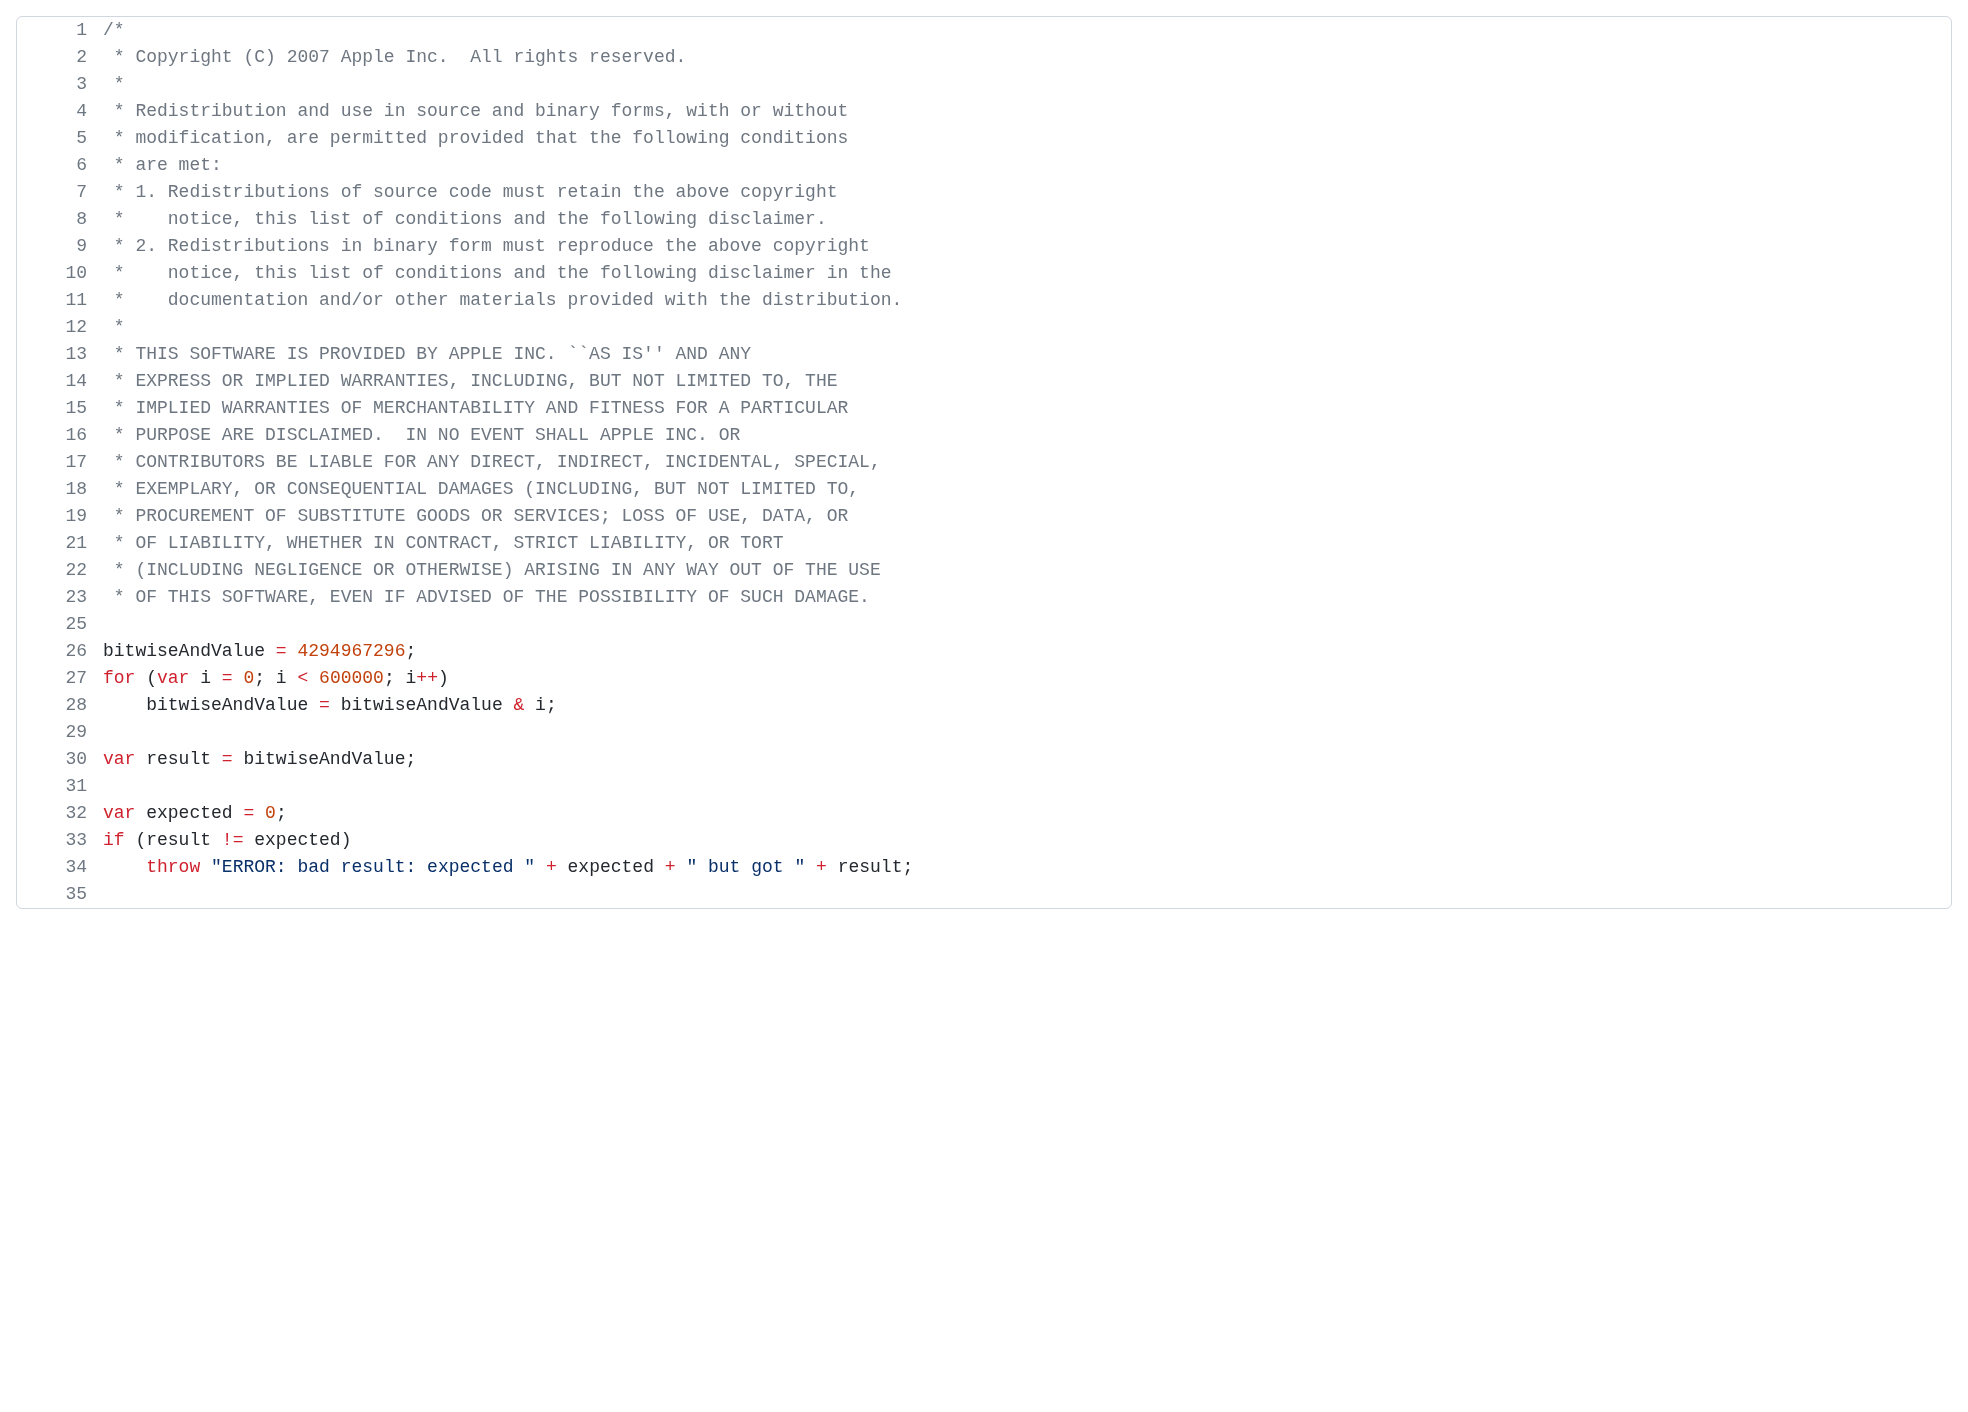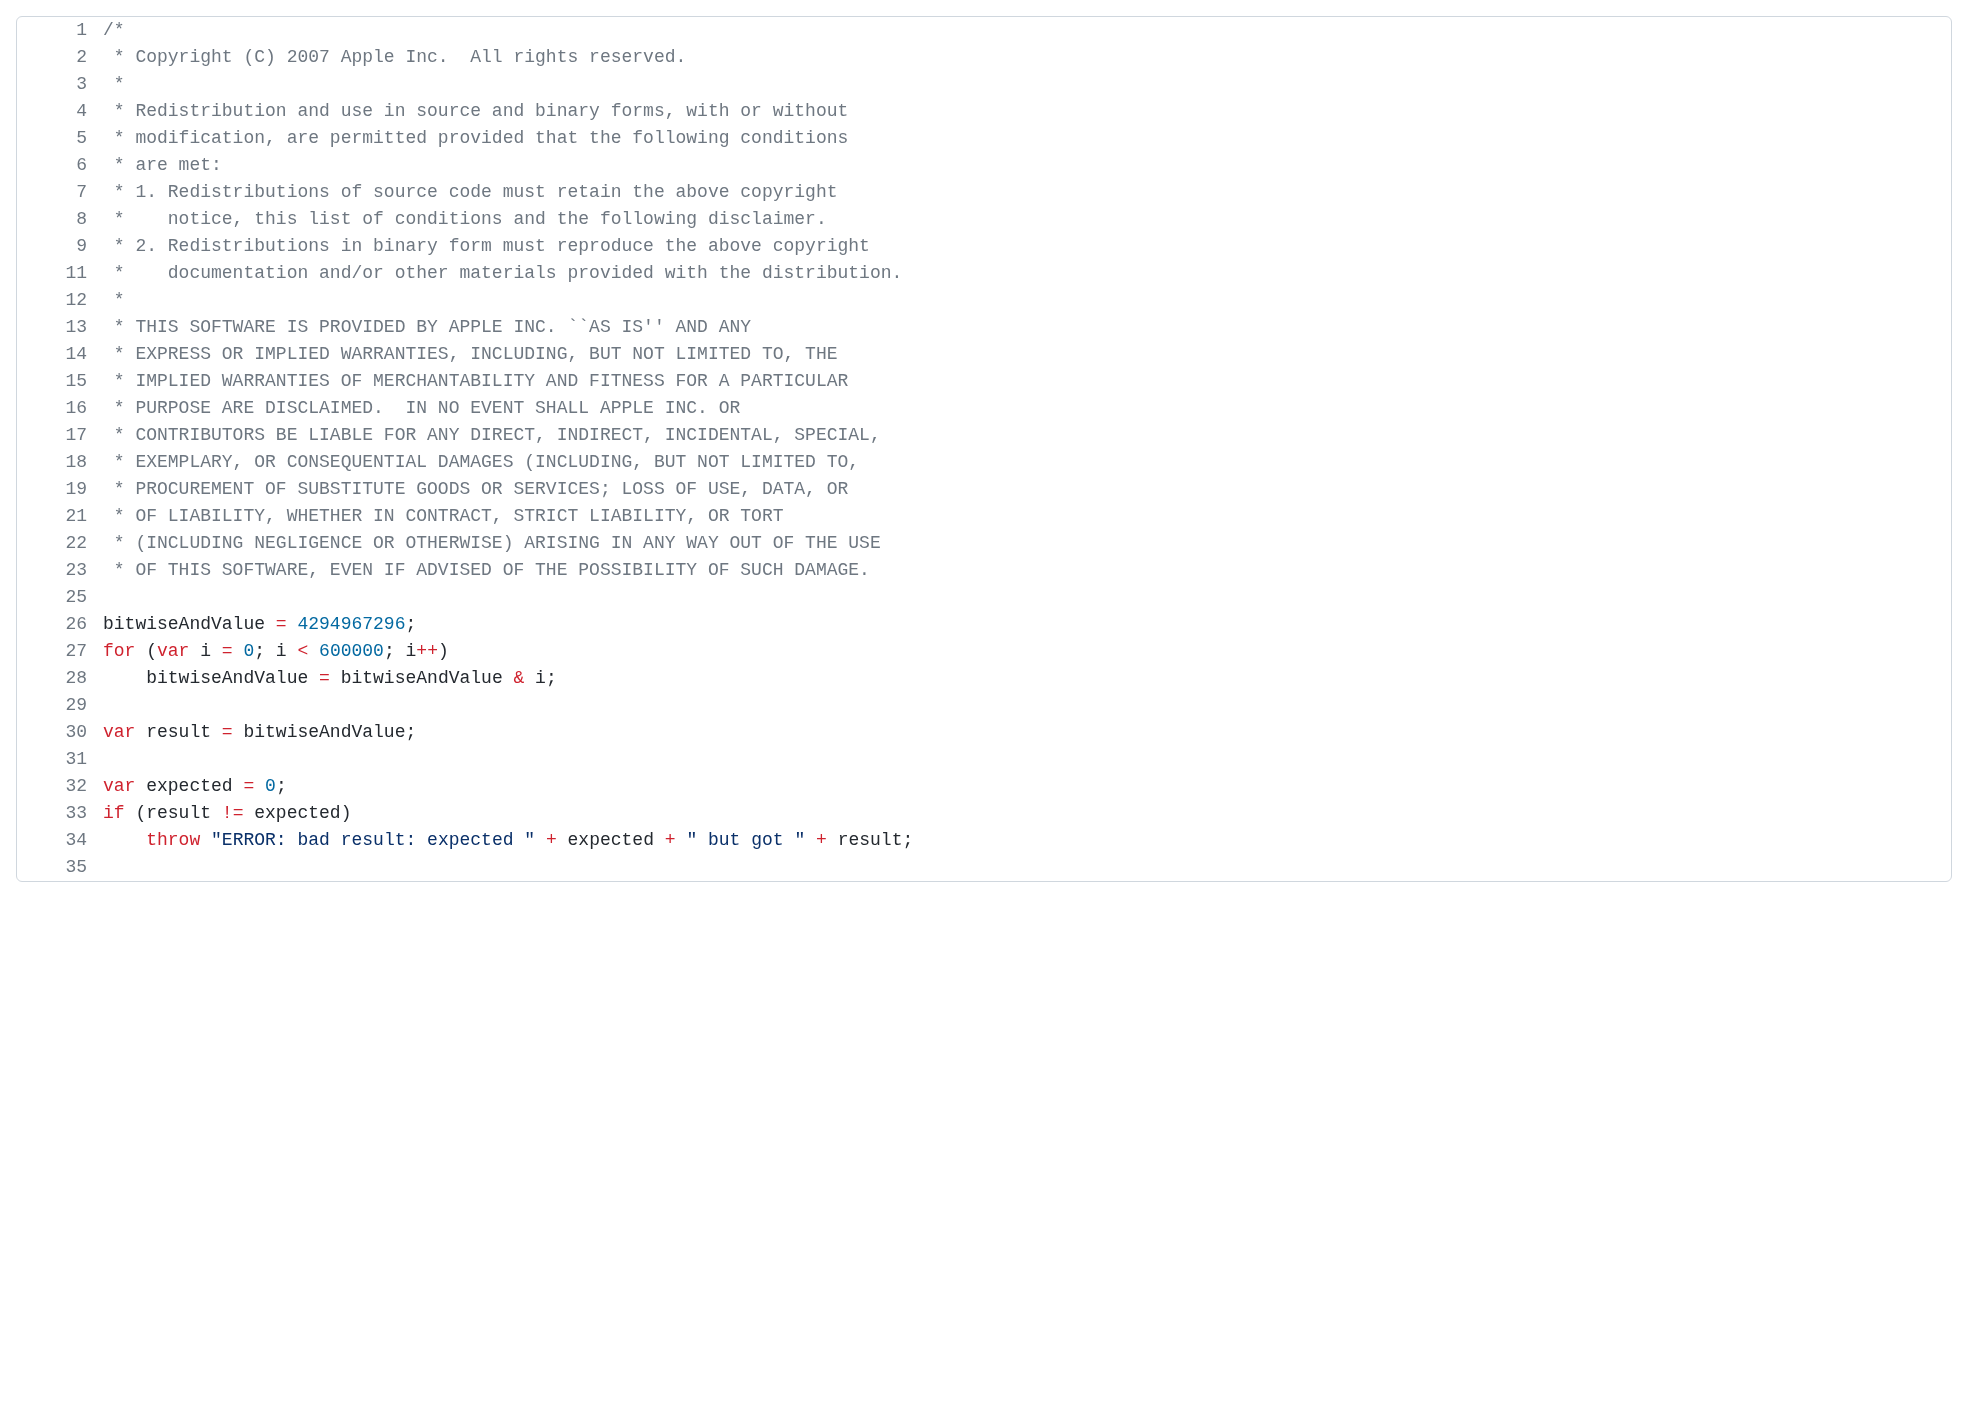--- a/index.html
+++ b/index.html
@@ -34,21 +34,21 @@
   }
   td.codecell {
     padding: 0 16px 0 0;
     white-space: pre;
     vertical-align: top;
     color: #24292f;
     overflow: hidden;
   }
   .c  { color: #6e7781; }  
   .k  { color: #cf222e; }  
-  .n  { color: #0369a1; }  
+  .n  { color: #c2410c; }  
   .s  { color: #0a3069; }  
   .p  { color: #24292f; font-family: Liberation Mono, monospace; }  
 </style>
 </head>
 <body>
 
 <div class="code-container">
   <table class="code">
     <tbody id="code-body">
         <tr>
@@ -79,20 +79,24 @@
           <td class="gutter">7</td>
           <td class="codecell"><span class="c"> * 1. Redistributions of source code must retain the above copyright</span></td>
         </tr>
         <tr>
           <td class="gutter">8</td>
           <td class="codecell"><span class="c"> *    notice, this list of conditions and the following disclaimer.</span></td>
         </tr>
         <tr>
           <td class="gutter">9</td>
           <td class="codecell"><span class="c"> * 2. Redistributions in binary form must reproduce the above copyright</span></td>
+        </tr>
+        <tr>
+          <td class="gutter">10</td>
+          <td class="codecell"><span class="c"> *    notice, this list of conditions and the following disclaimer in the</span></td>
         </tr>
         <tr>
           <td class="gutter">11</td>
           <td class="codecell"><span class="c"> *    documentation and/or other materials provided with the distribution.</span></td>
         </tr>
         <tr>
           <td class="gutter">12</td>
           <td class="codecell"><span class="c"> *</span></td>
         </tr>
         <tr>

